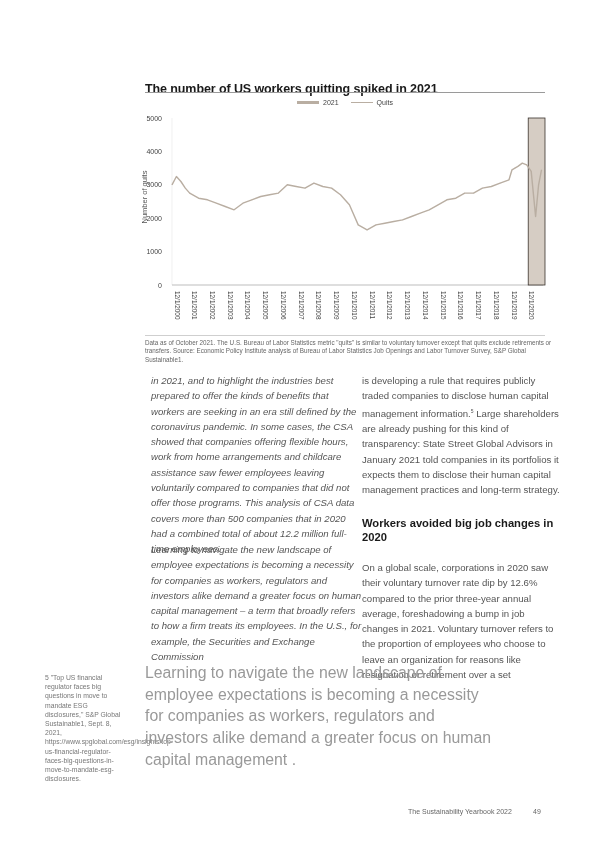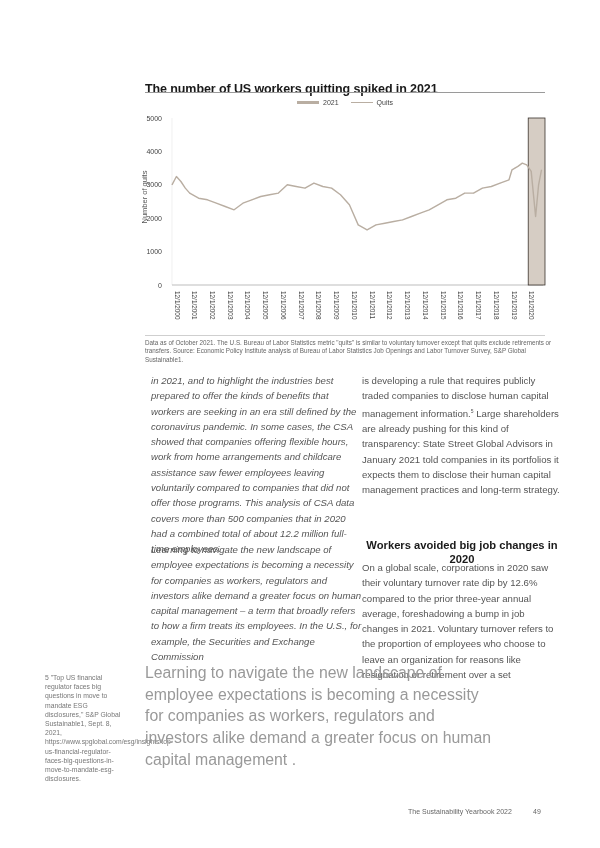--- a/index.html
+++ b/index.html
@@ -9,21 +9,21 @@
   .legend { position: absolute; left: 0; top: 98px; width: 690px; text-align: center; font-size: 7px; color: #444; }
   .legend span { display: inline-block; vertical-align: middle; }
   .legend .sw-area { width: 22px; height: 3px; background: #b9aea2; margin-right: 4px; }
   .legend .sw-line { width: 22px; height: 1px; background: #b9aea2; margin: 0 4px 0 12px; }
   svg.plot { position: absolute; left: 130px; top: 108px; }
   .caption { position: absolute; left: 145px; top: 339px; width: 410px; font-size: 6.3px; line-height: 8.3px; color: #666; }
   .caption-rule-top { position: absolute; left: 145px; top: 335px; width: 400px; height: 1px; background: #cfcfcf; }
   .body-text { position: absolute; font-size: 9.6px; line-height: 15.3px; color: #555; }
   .col-left { left: 151px; width: 212px; font-style: italic; }
   .col-right { left: 362px; width: 200px; }
-  .subhead { position: absolute; left: 362px; top: 538px; width: 200px; font-size: 11.2px; line-height: 14px; font-weight: bold; color: #1a1a1a; text-align: center; }
+  .subhead { position: absolute; left: 362px; top: 516px; width: 200px; font-size: 11.2px; line-height: 14px; font-weight: bold; color: #1a1a1a; }
   .pullquote { position: absolute; left: 145px; top: 662px; width: 350px; font-size: 15.8px; line-height: 21.7px; color: #999; }
   .footnote { position: absolute; left: 45px; top: 673px; width: 80px; font-size: 6.8px; line-height: 9.2px; color: #777; }
   .footer-text { position: absolute; left: 408px; top: 808px; font-size: 7px; color: #666; }
   .page-num { position: absolute; left: 533px; top: 808px; font-size: 7px; color: #666; }
   sup { font-size: 5px; }
 </style>
 </head>
 <body>
 
 <div class="chart-title">The number of US workers quitting spiked in 2021</div>

